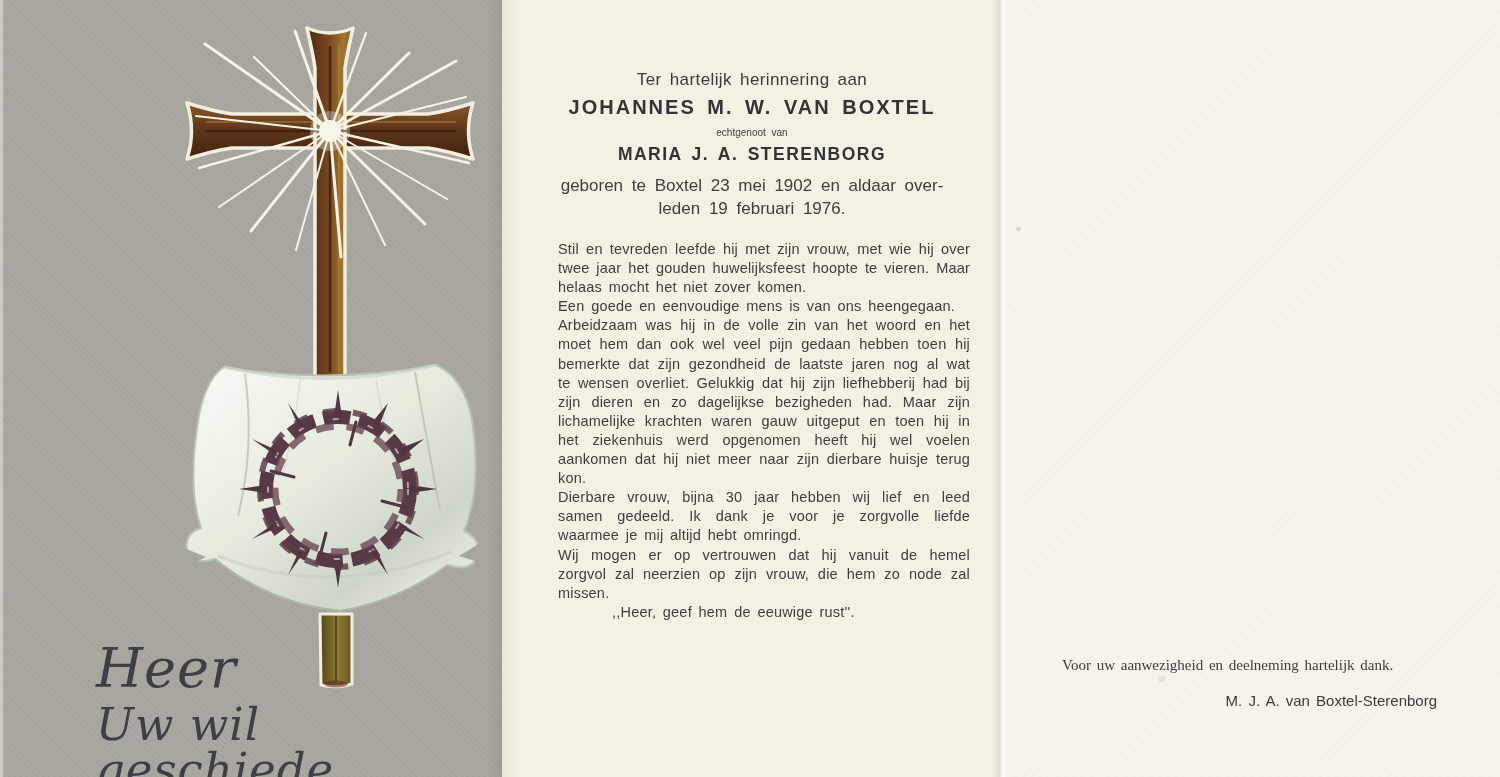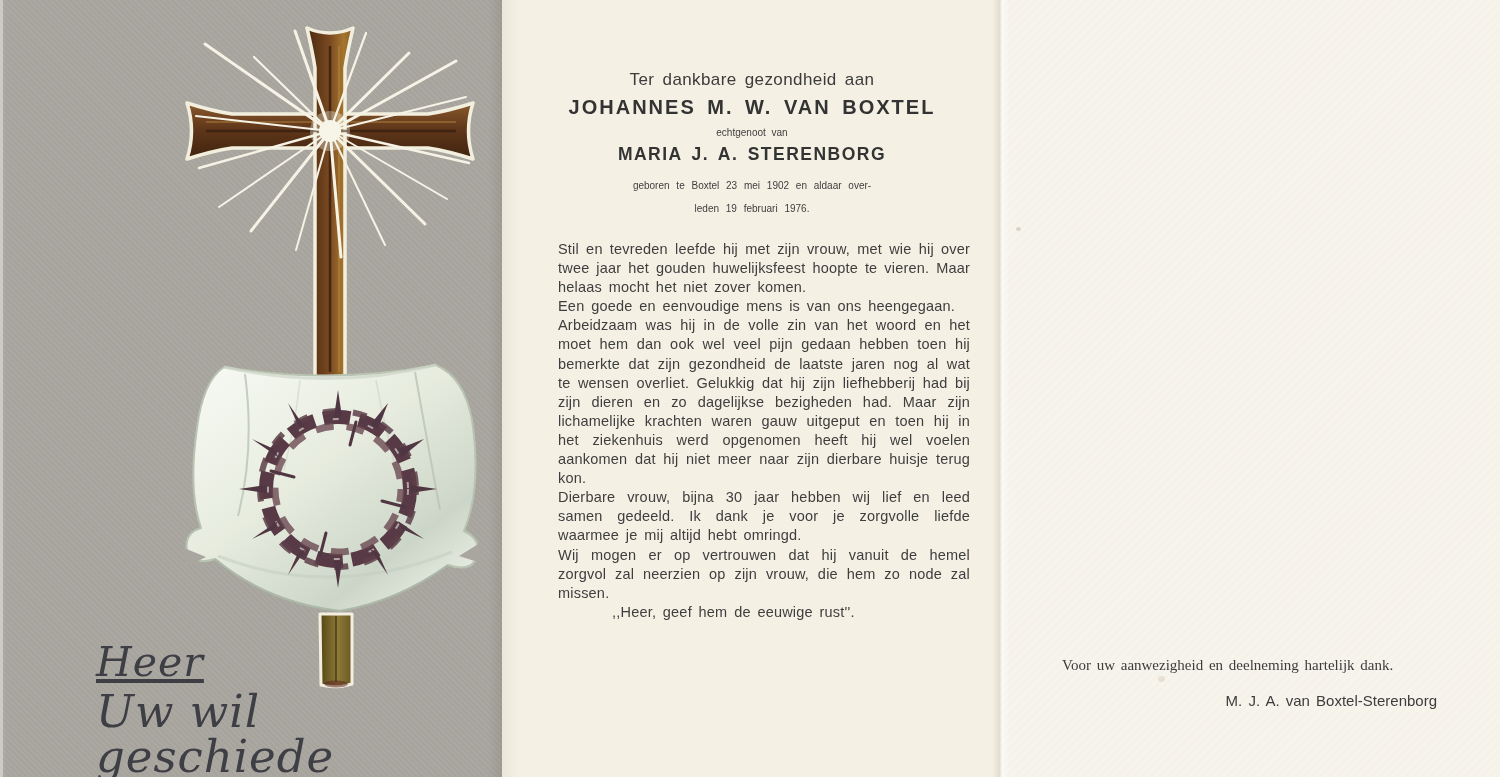--- a/index.html
+++ b/index.html
@@ -29,29 +29,29 @@
     position:absolute;left:992px;top:0;width:18px;height:777px;pointer-events:none;
     background:linear-gradient(90deg,rgba(110,100,80,0) 0%,rgba(110,100,80,.13) 42%,rgba(255,255,255,.55) 58%,rgba(110,100,80,0) 100%);
   }
   
   .cross-art{position:absolute;left:0;top:0;}
   .script-lines{
     position:absolute;left:96px;top:642px;width:400px;
     font-family:"DejaVu Serif",serif;font-style:italic;color:#3e3e45;
     line-height:1;letter-spacing:1px;
   }
-  .script-l1{font-size:41px;text-decoration:underline;}
+  .script-l1{font-size:54px;}
   .script-l2{font-size:45px;margin-top:6px;}
   
   .mem-header{position:absolute;left:44px;top:70px;width:412px;text-align:center;}
   .mem-intro{font-size:17px;letter-spacing:.4px;word-spacing:3px;color:#3c3b3b;}
   .mem-name{font-size:20px;font-weight:bold;letter-spacing:2px;word-spacing:4px;color:#333;margin-top:6px;}
   .mem-relation{font-size:10px;word-spacing:3px;margin-top:8px;}
   .mem-spouse{font-size:17.5px;font-weight:bold;letter-spacing:1.5px;word-spacing:3px;color:#333;margin-top:6px;}
-  .mem-dates{font-size:10px;word-spacing:4px;margin-top:9px;line-height:23px;}
+  .mem-dates{font-size:17px;word-spacing:4px;margin-top:9px;line-height:23px;}
   .mem-body{
     position:absolute;left:56px;top:240px;width:412px;
     font-size:14.5px;line-height:19.1px;letter-spacing:.2px;word-spacing:2.5px;
     text-align:justify;color:#3f3e3e;
   }
   .mem-body p{margin:0;}
   .mem-quote{margin:0;padding-left:54px;text-align:left;}
   
   .thanks-block{
     position:absolute;left:62px;top:655px;width:345px;
@@ -187,21 +187,21 @@
 
     <div class="script-lines">
       <div class="script-l1">Heer</div>
       <div class="script-l2">Uw wil geschiede</div>
     </div>
     <div class="edge-left"></div>
   </div>
 
   <div class="panel panel-mid">
     <div class="mem-header">
-      <div class="mem-intro">Ter dankbare gezondheid aan</div>
+      <div class="mem-intro">Ter hartelijk herinnering aan</div>
       <div class="mem-name">JOHANNES M. W. VAN BOXTEL</div>
       <div class="mem-relation">echtgenoot van</div>
       <div class="mem-spouse">MARIA J. A. STERENBORG</div>
       <div class="mem-dates">
         <div>geboren te Boxtel 23 mei 1902 en aldaar over-</div>
         <div>leden 19 februari 1976.</div>
       </div>
     </div>
     <div class="mem-body">
       <p>Stil en tevreden leefde hij met zijn vrouw, met wie hij over twee jaar het gouden huwelijksfeest hoopte te vieren. Maar helaas mocht het niet zover komen.</p>

